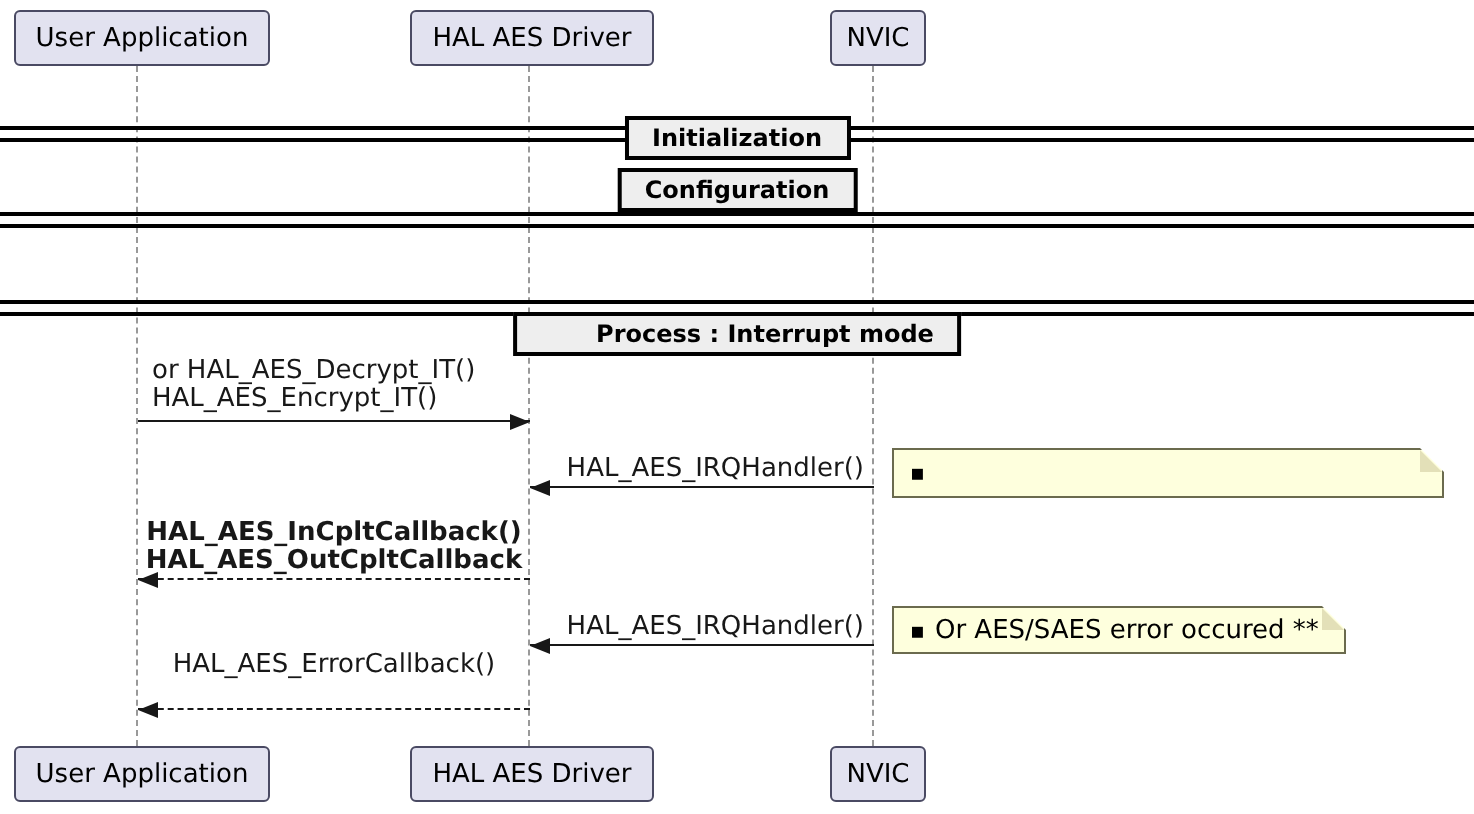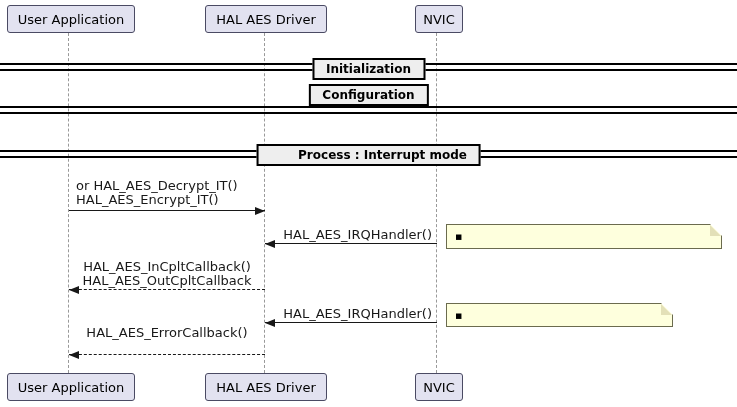--- a/index.html
+++ b/index.html
@@ -52,50 +52,51 @@
   <div class="participant" style="left:205px;top:5px;width:122px;">HAL AES Driver</div>
   <div class="participant" style="left:415px;top:5px;width:48px;">NVIC</div>
 
   <div class="divider-line" style="top:63px;"></div>
   <div class="divider-label" style="top:58px;">Initialization</div>
 
   <div class="divider-line" style="top:106px;"></div>
   <div class="divider-label" style="top:84px;">Configuration</div>
 
   <div class="divider-line" style="top:150px;"></div>
-  <div class="divider-label" style="top:144px;padding-left:40px;">Process : Interrupt mode</div>
+  <div class="divider-label" style="top:156px;padding-left:40px;">Process : Interrupt mode</div>
 
   <div class="msg-label" style="left:76px;top:179px;">
     <div>or HAL_AES_Decrypt_IT()</div>
     <div>HAL_AES_Encrypt_IT()</div>
   </div>
   <div class="msg-line" style="left:69px;top:210px;width:196px;"></div>
   <div class="head-right" style="left:255px;top:207px;"></div>
 
   <div class="msg-label" style="left:265px;top:228px;width:167px;text-align:right;">HAL_AES_IRQHandler()</div>
   <div class="msg-line" style="left:265px;top:243px;width:172px;"></div>
   <div class="head-left" style="left:265px;top:240px;"></div>
 
   <div class="note" style="left:446px;top:224px;width:276px;height:25px;">
     <span class="bullet">▪</span>
   </div>
 
-  <div class="msg-label" style="left:69px;top:260px;width:196px;text-align:center;">
+  <div class="msg-label" style="left:69px;top:260px;width:196px;text-align:center;font-weight:bold;">
     <div>HAL_AES_InCpltCallback()</div>
     <div>HAL_AES_OutCpltCallback</div>
   </div>
   <div class="msg-line dashed" style="left:69px;top:289px;width:196px;"></div>
   <div class="head-left" style="left:69px;top:286px;"></div>
 
   <div class="msg-label" style="left:265px;top:307px;width:167px;text-align:right;">HAL_AES_IRQHandler()</div>
   <div class="msg-line" style="left:265px;top:322px;width:172px;"></div>
   <div class="head-left" style="left:265px;top:319px;"></div>
 
   <div class="note" style="left:446px;top:303px;width:227px;height:24px;">
     <span class="bullet">▪</span>
+    <span>Or AES/SAES error occured **</span>
   </div>
 
   <div class="msg-label" style="left:69px;top:326px;width:196px;text-align:center;">HAL_AES_ErrorCallback()</div>
   <div class="msg-line dashed" style="left:69px;top:354px;width:196px;"></div>
   <div class="head-left" style="left:69px;top:351px;"></div>
 
   <div class="participant" style="left:7px;top:373px;width:128px;">User Application</div>
   <div class="participant" style="left:205px;top:373px;width:122px;">HAL AES Driver</div>
   <div class="participant" style="left:415px;top:373px;width:48px;">NVIC</div>
 

